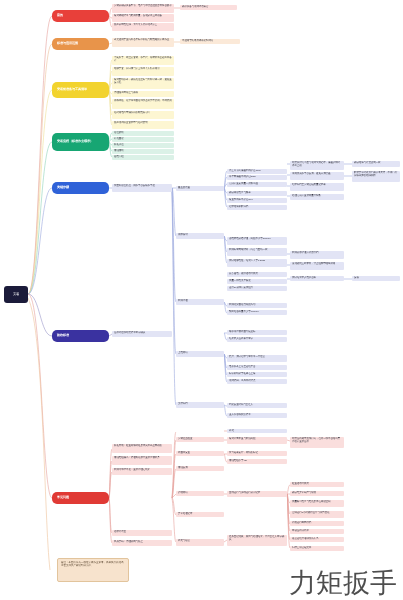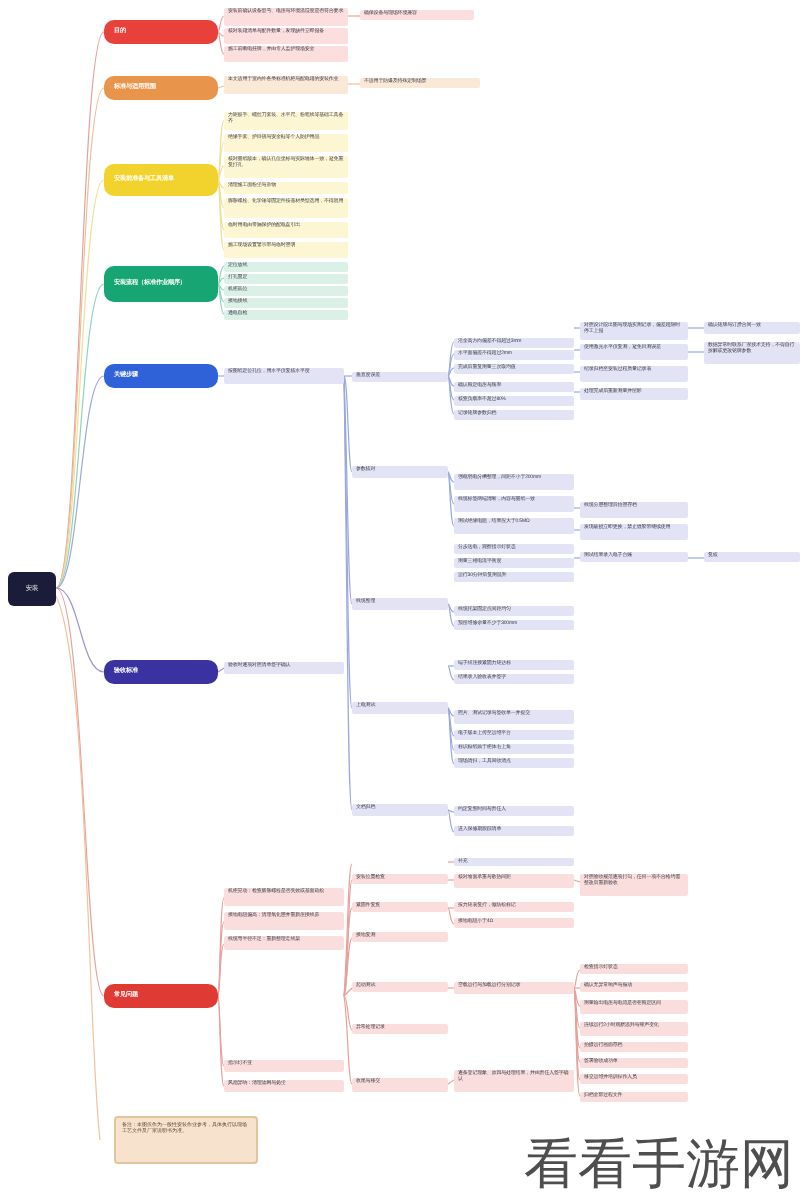--- a/index.html
+++ b/index.html
@@ -457,14 +457,14 @@
         <span>移交运维并培训操作人员</span>
       </div>
       <div class="node l4" style="left: 290px; top: 546px; width: 54px; height: 5px; background: rgb(250, 222, 221);">
         <span>归档全部过程文件</span>
       </div>
       <div class="leafnote" style="left: 57px; top: 558px; width: 72px; height: 24px;">
         <span>备注：本图仅作为一般性安装作业参考，具体执行以现场工艺文件及厂家说明书为准。</span>
       </div>
     </div>
 
-  <div class="watermark">看看手游网</div>
+  <div class="watermark">力矩扳手</div>
 </div>
 
 </body></html>

